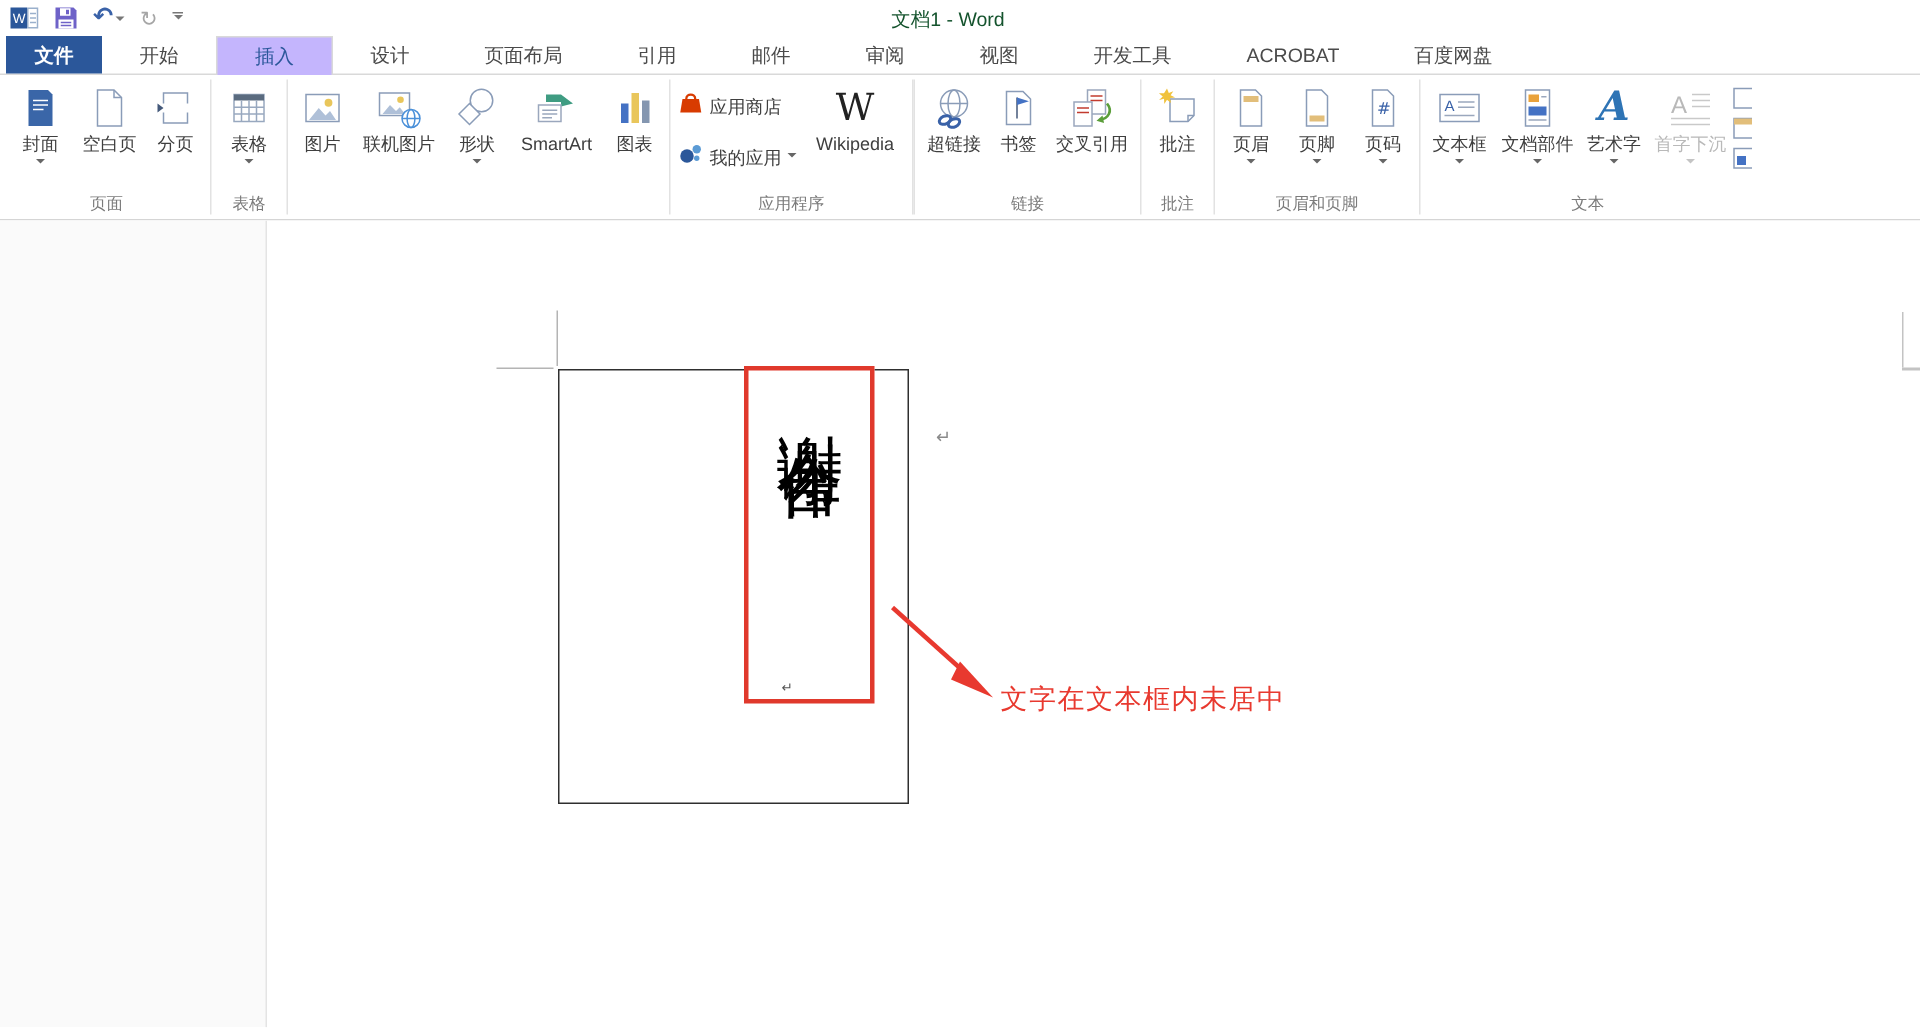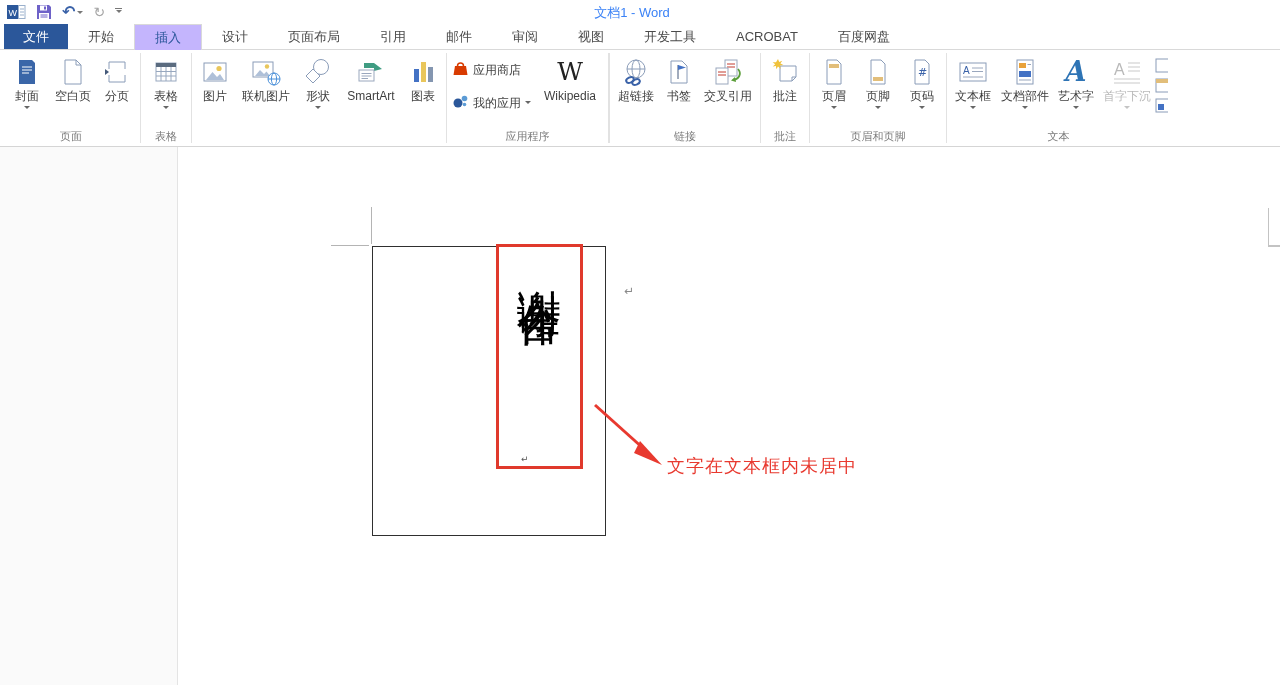--- a/index.html
+++ b/index.html
@@ -4,32 +4,32 @@
 <style>
   * { margin:0; padding:0; box-sizing:border-box; }
   html,body { width:1280px; height:685px; overflow:hidden; background:#fff;
     font-family:"Liberation Sans","DejaVu Sans",sans-serif; }
 
   
   .titlebar { height:24px; position:relative; background:#fff; }
   .qat { position:absolute; left:6px; top:2px; display:flex; align-items:center; gap:10px; }
   .qat-btn { display:flex; align-items:center; gap:2px; cursor:default; }
   .win-title { position:absolute; left:0; right:16px; top:4px; text-align:center;
-    font-size:13px; color:#3b82f6; }
+    font-size:13px; color:#14532d; }
   .undo-glyph { color:#3A62A8; font-size:16px; font-weight:bold; line-height:16px; }
   .redo-glyph { color:#a6a6a6; font-size:14px; line-height:16px; }
   .mini-caret { width:0; height:0; border:3px solid transparent; border-top-color:#777; margin-top:3px; }
   .qat-custom { display:flex; flex-direction:column; align-items:center; }
   .qat-custom .bar { width:7px; height:0; border-top:1px solid #777; margin-bottom:1px; }
 
   
   .tabrow { height:26px; display:flex; align-items:stretch; border-bottom:1px solid #d9d9d9; background:#fff; padding-left:4px; }
   .tab { font-size:13px; color:#4a4a4a; display:flex; align-items:center; justify-content:center;
-    padding:0 20px; cursor:default; white-space:nowrap; }
-  .tab.file { background:#2B579A; color:#fff; padding:4px 19px; }
+    padding:0 25px; cursor:default; white-space:nowrap; }
+  .tab.file { background:#2B579A; color:#fff; padding:4px 19px;font-weight:bold; }
   .tab.active { background:#c4b5fd; color:#2B579A; border:1px solid #d9d9d9; border-bottom:none; margin-bottom:-1px; }
 
   
   .ribbon { height:97px; background:#fff; border-bottom:1px solid #d5d5d5; display:flex; align-items:stretch; padding:0 0 0 2px; overflow:hidden; }
   .rgroup { display:flex; flex-direction:column; height:100%; }
   .rgroup-content { flex:1; display:flex; align-items:flex-start; padding:2px 2px 0 2px; }
   .rgroup-name { height:17px; font-size:11px; color:#7b7b7b; text-align:center; line-height:15px; white-space:nowrap; }
   .rsep { width:1px; background:#e2e2e2; margin:3px 0 3px 0; }
 
   .btn-lg { display:flex; flex-direction:column; align-items:center; padding-top:3px; cursor:default; }

